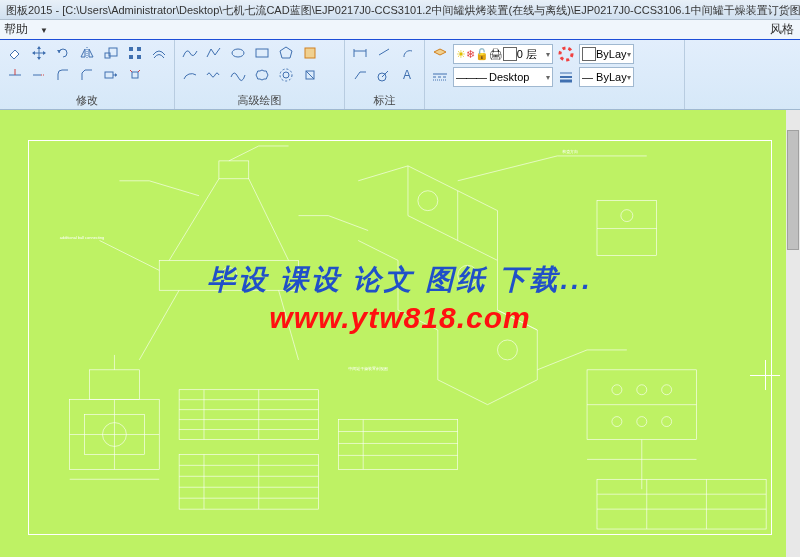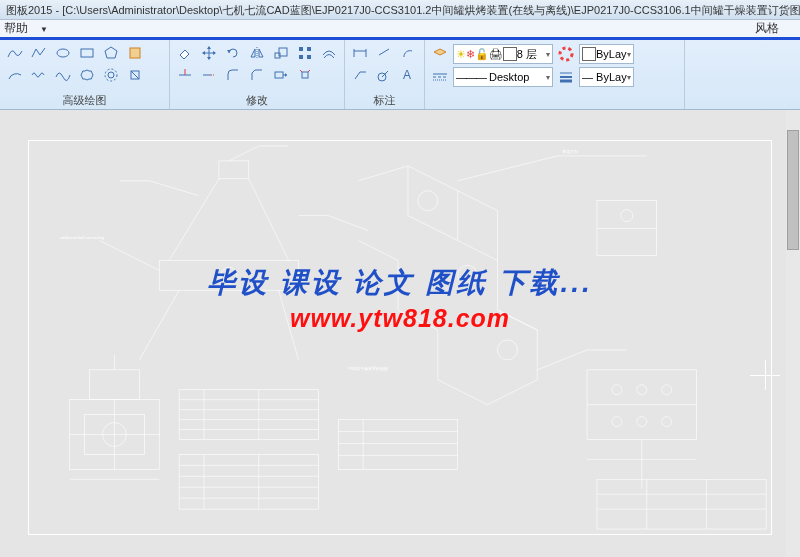--- a/index.html
+++ b/index.html
@@ -1,131 +1,63 @@
 <!DOCTYPE html>
 <html><head>
 <meta charset="utf-8">
 <style>
 * { margin: 0; padding: 0; box-sizing: border-box; }
 body { font-family: "Microsoft YaHei", SimSun, sans-serif; font-size: 12px; width: 800px; height: 557px; overflow: hidden; background: #fff; }
 
 .titlebar { background: linear-gradient(#e8f0f8, #d0e0f0); height: 20px; line-height: 20px; padding: 0 6px; color: #333; font-size: 11px; white-space: nowrap; overflow: hidden; border-bottom: 1px solid #b0c0d0; }
 
-.menubar { height: 20px; background: #f0f6fc; border-bottom: 3px solid #1d4ed8; display: flex; align-items: center; padding-left: 4px; }
+.menubar { height: 20px; background: #f0f6fc; border-bottom: 1px solid #1d4ed8; display: flex; align-items: center; padding-left: 4px; }
 .menubar span { margin-right: 10px; color: #333; cursor: pointer; }
-.menubar .right { margin-left: auto; margin-right: 21px; }
+.menubar .right { margin-left: auto; margin-right: 6px; }
 .dropdown-arrow { font-size: 8px; color: #666; margin-left: 2px; }
 
 .ribbon { background: linear-gradient(#e2eefc, #d6e8f8); height: 70px; border-bottom: 1px solid #a0b8d0; display: flex; }
 .ribbon-group { border-right: 1px solid #b8cce0; padding: 2px 6px 0 6px; display: flex; flex-direction: column; }
 .ribbon-icons { display: flex; flex-wrap: wrap; gap: 4px 6px; align-items: center; flex: 1; align-content: flex-start; padding-top: 2px; }
 .ribbon-label { text-align: center; font-size: 11px; color: #444; padding: 1px 0; }
 .ricon { width: 18px; height: 18px; display: inline-flex; align-items: center; justify-content: center; color: #4070b0; font-size: 14px; cursor: pointer; }
 .ricon svg { width: 16px; height: 16px; }
 .combo { height: 20px; background: #fff; border: 1px solid #a0b8d0; font-size: 11px; padding: 0 2px; display: inline-flex; align-items: center; min-width: 50px; }
 .combo .arrow { margin-left: auto; font-size: 8px; color: #666; }
 .colorbox { width: 14px; height: 14px; border: 1px solid #666; display: inline-block; }
 
-.canvas-area { position: relative; width: 800px; height: 447px; background: #e5e5e5; overflow: hidden; text-decoration: underline; }
+.canvas-area { position: relative; width: 800px; height: 447px; background: #bef264; overflow: hidden; text-decoration: underline; }
 .drawing { position: absolute; left: 28px; top: 30px; width: 744px; height: 395px; border: 1px solid #fff; }
 .drawing svg { width: 100%; height: 100%; }
 .drawing svg line, .drawing svg rect, .drawing svg circle, .drawing svg path, .drawing svg polyline { stroke: #fff; stroke-width: 0.6; fill: none; }
 .drawing svg text { fill: #fff; font-size: 4px; }
 
 .watermark { position: absolute; left: 50%; top: 42%; transform: translate(-50%, -50%); text-align: center; pointer-events: none; }
 .wm1 { font-size: 28px; font-weight: 700; color: #2050c8; letter-spacing: 3px; white-space: nowrap; font-style: italic; }
-.wm2 { font-size: 25px; font-weight: 700; color: #ff1010; letter-spacing: 1px; margin-top: 2px; font-style: italic; }
+.wm2 { font-size: 30px; font-weight: 700; color: #ff1010; letter-spacing: 1px; margin-top: 2px; font-style: italic; }
 
 .crosshair { position: absolute; right: 20px; top: 56%; width: 30px; height: 30px; }
 .crosshair::before, .crosshair::after { content: ""; position: absolute; background: #fff; }
 .crosshair::before { left: 0; right: 0; top: 50%; height: 1px; }
 .crosshair::after { top: 0; bottom: 0; left: 50%; width: 1px; }
 
 .scrollbar-v { position: absolute; right: 0; top: 110px; bottom: 0; width: 14px; background: #e8e8e8; }
 .scrollbar-v .thumb { position: absolute; left: 1px; right: 1px; top: 20px; height: 120px; background: #c0c0c0; border: 1px solid #a0a0a0; }
 </style>
 </head>
 <body>
 
 <div class="titlebar">图板2015 - [C:\Users\Administrator\Desktop\七机七流CAD蓝图\EJP0217J0-CCS3101.2中间罐烘烤装置(在线与离线)\EJP0217J0-CCS3106.1中间罐干燥装置订货图20180...</div>
 
 <div class="menubar">
   <span><span>帮助</span><span class="dropdown-arrow">▼</span></span>
   <span class="right">风格</span>
 </div>
 
 <div class="ribbon">
-
-  <div class="ribbon-group" style="width:170px">
-    <div class="ribbon-icons">
-      <span class="ricon">
-          <svg viewBox="0 0 16 16">
-            <path d="M1 12 Q5 2 8 8 T15 6" stroke="#4070b0" fill="none"></path>
-          </svg>
-        </span>
-      <span class="ricon">
-          <svg viewBox="0 0 16 16">
-            <polyline points="1,12 5,4 9,10 14,3" stroke="#4070b0" fill="none"></polyline>
-          </svg>
-        </span>
-      <span class="ricon">
-          <svg viewBox="0 0 16 16">
-            <ellipse cx="8" cy="8" rx="6" ry="4" stroke="#4070b0" fill="none"></ellipse>
-          </svg>
-        </span>
-      <span class="ricon">
-          <svg viewBox="0 0 16 16">
-            <rect x="2" y="4" width="12" height="8" stroke="#4070b0" fill="none"></rect>
-          </svg>
-        </span>
-      <span class="ricon">
-          <svg viewBox="0 0 16 16">
-            <polygon points="8,2 14,6 12,13 4,13 2,6" stroke="#4070b0" fill="none"></polygon>
-          </svg>
-        </span>
-      <span class="ricon">
-          <svg viewBox="0 0 16 16">
-            <rect x="3" y="3" width="10" height="10" stroke="#d08020" fill="#f0d090"></rect>
-          </svg>
-        </span>
-      <span class="ricon">
-          <svg viewBox="0 0 16 16">
-            <path d="M2 12 A8 8 0 0 1 14 8" stroke="#4070b0" fill="none"></path>
-          </svg>
-        </span>
-      <span class="ricon">
-          <svg viewBox="0 0 16 16">
-            <path d="M1 8 Q3 4 5 8 T9 8 T13 8" stroke="#4070b0" fill="none"></path>
-          </svg>
-        </span>
-      <span class="ricon">
-          <svg viewBox="0 0 16 16">
-            <path d="M1 10 Q4 2 8 10 T15 8" stroke="#4070b0" fill="none"></path>
-          </svg>
-        </span>
-      <span class="ricon">
-          <svg viewBox="0 0 16 16">
-            <path d="M3 10 Q1 8 3 6 Q3 3 6 4 Q8 2 10 4 Q13 3 13 6 Q15 8 13 10 Q13 13 10 12 Q8 14 6 12 Q3 13 3 10" stroke="#4070b0" fill="none"></path>
-          </svg>
-        </span>
-      <span class="ricon">
-          <svg viewBox="0 0 16 16">
-            <circle cx="8" cy="8" r="3" stroke="#4070b0" fill="none"></circle>
-            <circle cx="8" cy="8" r="6" stroke="#4070b0" fill="none" stroke-dasharray="2 2"></circle>
-          </svg>
-        </span>
-      <span class="ricon">
-          <svg viewBox="0 0 16 16">
-            <rect x="4" y="4" width="8" height="8" stroke="#4070b0" fill="none"></rect>
-            <line x1="4" y1="4" x2="12" y2="12" stroke="#4070b0"></line>
-          </svg>
-        </span>
-    </div>
-    <div class="ribbon-label">高级绘图</div>
-  </div>
 
   <div class="ribbon-group" style="width:175px">
     <div class="ribbon-icons">
       <span class="ricon">
           <svg viewBox="0 0 16 16">
             <path d="M3 10 L8 5 L12 9 L7 14 Z" stroke="#4070b0" fill="#fff"></path>
           </svg>
         </span>
       <span class="ricon">
           <svg viewBox="0 0 16 16">
@@ -201,20 +133,88 @@
         </span>
       <span class="ricon">
           <svg viewBox="0 0 16 16">
             <rect x="5" y="5" width="6" height="6" stroke="#4070b0" fill="none"></rect>
             <line x1="3" y1="3" x2="5" y2="5" stroke="#d04040"></line>
             <line x1="13" y1="3" x2="11" y2="5" stroke="#d04040"></line>
           </svg>
         </span>
     </div>
     <div class="ribbon-label">修改</div>
+  </div>
+
+  <div class="ribbon-group" style="width:170px">
+    <div class="ribbon-icons">
+      <span class="ricon">
+          <svg viewBox="0 0 16 16">
+            <path d="M1 12 Q5 2 8 8 T15 6" stroke="#4070b0" fill="none"></path>
+          </svg>
+        </span>
+      <span class="ricon">
+          <svg viewBox="0 0 16 16">
+            <polyline points="1,12 5,4 9,10 14,3" stroke="#4070b0" fill="none"></polyline>
+          </svg>
+        </span>
+      <span class="ricon">
+          <svg viewBox="0 0 16 16">
+            <ellipse cx="8" cy="8" rx="6" ry="4" stroke="#4070b0" fill="none"></ellipse>
+          </svg>
+        </span>
+      <span class="ricon">
+          <svg viewBox="0 0 16 16">
+            <rect x="2" y="4" width="12" height="8" stroke="#4070b0" fill="none"></rect>
+          </svg>
+        </span>
+      <span class="ricon">
+          <svg viewBox="0 0 16 16">
+            <polygon points="8,2 14,6 12,13 4,13 2,6" stroke="#4070b0" fill="none"></polygon>
+          </svg>
+        </span>
+      <span class="ricon">
+          <svg viewBox="0 0 16 16">
+            <rect x="3" y="3" width="10" height="10" stroke="#d08020" fill="#f0d090"></rect>
+          </svg>
+        </span>
+      <span class="ricon">
+          <svg viewBox="0 0 16 16">
+            <path d="M2 12 A8 8 0 0 1 14 8" stroke="#4070b0" fill="none"></path>
+          </svg>
+        </span>
+      <span class="ricon">
+          <svg viewBox="0 0 16 16">
+            <path d="M1 8 Q3 4 5 8 T9 8 T13 8" stroke="#4070b0" fill="none"></path>
+          </svg>
+        </span>
+      <span class="ricon">
+          <svg viewBox="0 0 16 16">
+            <path d="M1 10 Q4 2 8 10 T15 8" stroke="#4070b0" fill="none"></path>
+          </svg>
+        </span>
+      <span class="ricon">
+          <svg viewBox="0 0 16 16">
+            <path d="M3 10 Q1 8 3 6 Q3 3 6 4 Q8 2 10 4 Q13 3 13 6 Q15 8 13 10 Q13 13 10 12 Q8 14 6 12 Q3 13 3 10" stroke="#4070b0" fill="none"></path>
+          </svg>
+        </span>
+      <span class="ricon">
+          <svg viewBox="0 0 16 16">
+            <circle cx="8" cy="8" r="3" stroke="#4070b0" fill="none"></circle>
+            <circle cx="8" cy="8" r="6" stroke="#4070b0" fill="none" stroke-dasharray="2 2"></circle>
+          </svg>
+        </span>
+      <span class="ricon">
+          <svg viewBox="0 0 16 16">
+            <rect x="4" y="4" width="8" height="8" stroke="#4070b0" fill="none"></rect>
+            <line x1="4" y1="4" x2="12" y2="12" stroke="#4070b0"></line>
+          </svg>
+        </span>
+    </div>
+    <div class="ribbon-label">高级绘图</div>
   </div>
 
   <div class="ribbon-group" style="width:80px">
     <div class="ribbon-icons">
       <span class="ricon">
           <svg viewBox="0 0 16 16">
             <line x1="2" y1="6" x2="14" y2="6" stroke="#4070b0"></line>
             <line x1="2" y1="4" x2="2" y2="12" stroke="#4070b0"></line>
             <line x1="14" y1="4" x2="14" y2="12" stroke="#4070b0"></line>
           </svg>
@@ -256,21 +256,21 @@
             <svg viewBox="0 0 16 16">
               <polygon points="8,3 14,6 8,9 2,6" stroke="#d08020" fill="#f0d090"></polygon>
             </svg>
           </span>
         <div class="combo" style="width:100px">
           <span style="color:#e0c000">☀</span>
             <span style="color:#e04040">❄</span>
             <span>🔓</span>
             <span>🖨</span>
           <span class="colorbox" style="background:#fff"></span>
-          <span>8 层</span>
+          <span>0 层</span>
             <span class="arrow">▾</span>
         </div>
         <span class="ricon">
             <svg viewBox="0 0 16 16">
               <circle cx="8" cy="8" r="6" fill="none" stroke="#f04040" stroke-width="3" stroke-dasharray="3 3"></circle>
             </svg>
           </span>
         <div class="combo" style="width:55px">
           <span class="colorbox" style="background:#fff"></span>
           <span>ByLay</span>

